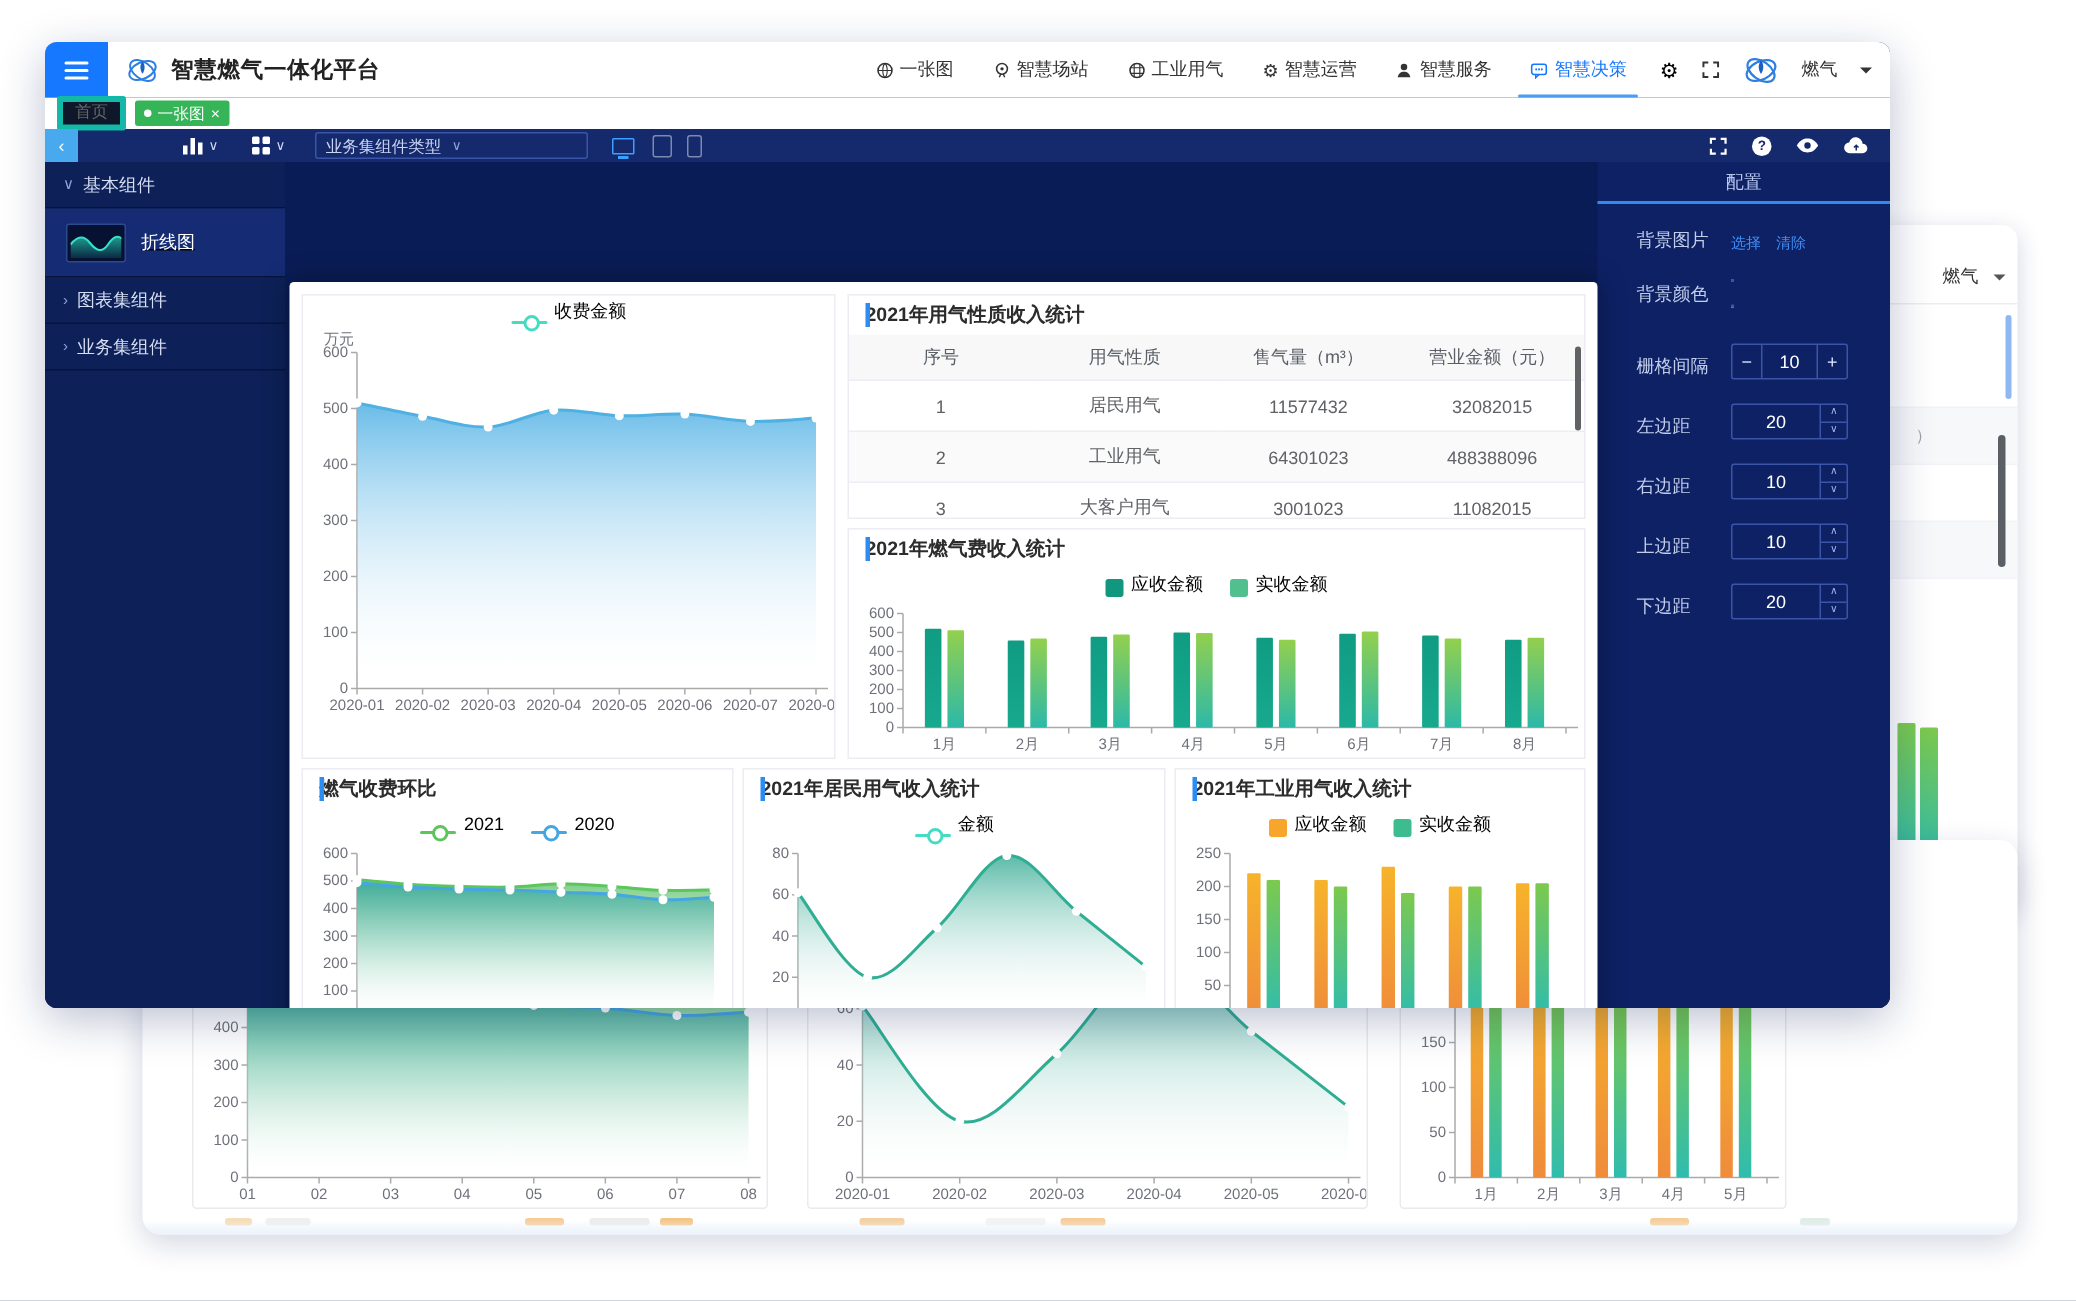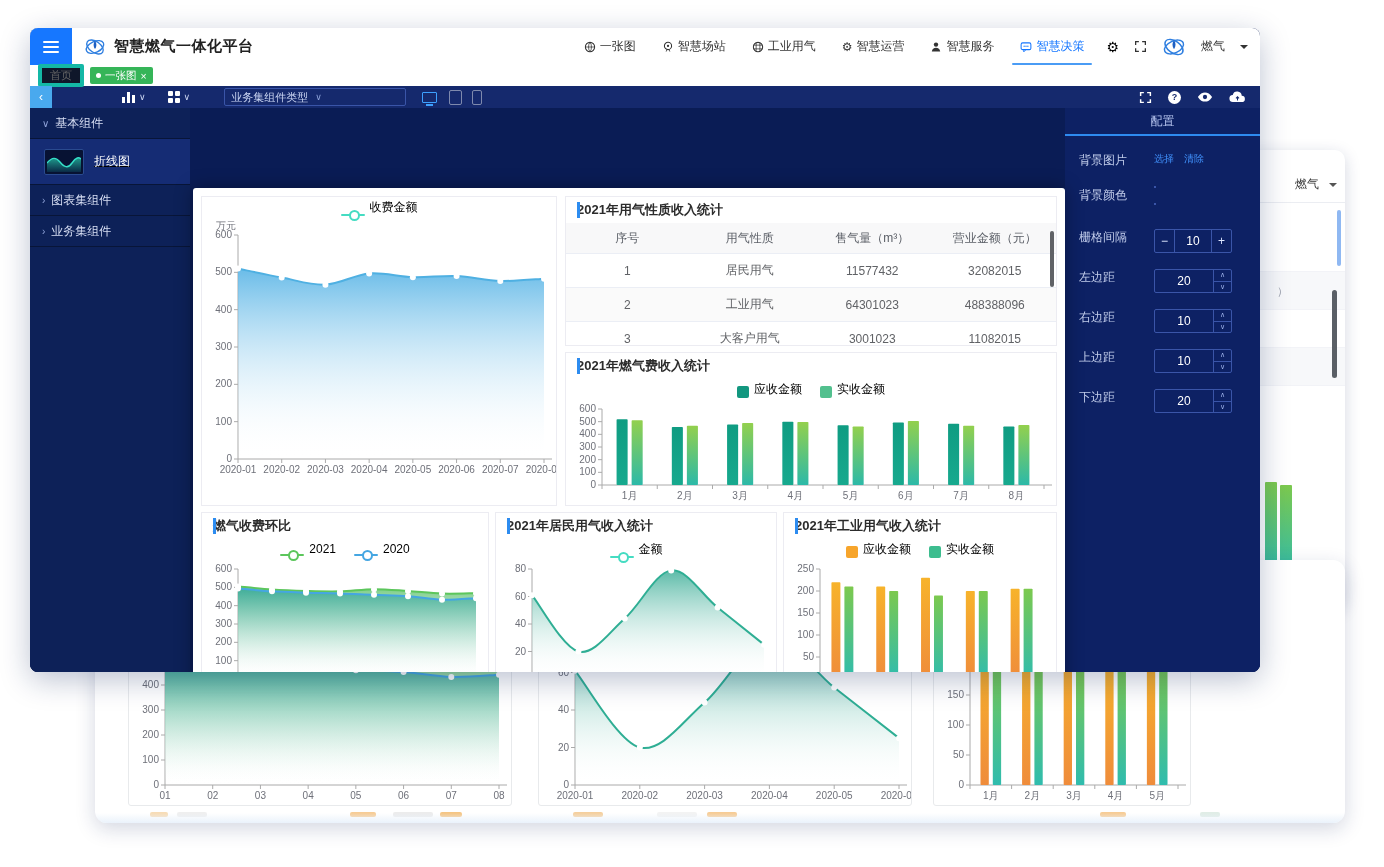--- a/index.html
+++ b/index.html
@@ -41,39 +41,39 @@
   .tag-active{font-size:10.5px;color:#fff;background:#35b558;border-radius:2px;padding:0 6px;height:17px;display:flex;align-items:center;gap:4px;cursor:pointer;}
   .tag-active .dot{width:5px;height:5px;border-radius:50%;background:#fff;display:inline-block;}
   .toolbar{height:22px;background:#15296d;display:flex;align-items:center;color:#fff;}
   .tb-back{width:22px;height:22px;background:#49a9ee;color:#fff;display:flex;align-items:center;justify-content:center;font-size:12px;cursor:pointer;flex:none;}
   .i-bars{display:inline-flex;align-items:flex-end;gap:2px;height:11px;margin-left:70px;cursor:pointer;}
   .i-bars i{display:block;width:3px;background:#fff;}
   .i-bars i:nth-child(1){height:6px}.i-bars i:nth-child(2){height:11px}.i-bars i:nth-child(3){height:8px}
   .i-grid{display:inline-grid;grid-template-columns:5px 5px;gap:2px;margin-left:22px;cursor:pointer;}
   .i-grid i{display:block;width:5px;height:5px;background:#fff;border-radius:1px;}
   .tb-caret{font-size:9px;color:#cfd9f5;margin-left:4px;}
-  .tb-select{margin-left:34px;width:168px;height:16px;border:1px solid #3a55a8;border-radius:2px;display:flex;align-items:center;font-size:11px;color:#c9d4f2;padding:0 6px;cursor:pointer;}
+  .tb-select{margin-left:20px;width:168px;height:16px;border:1px solid #3a55a8;border-radius:2px;display:flex;align-items:center;font-size:11px;color:#c9d4f2;padding:0 6px;cursor:pointer;}
   .tb-select span{flex:1;}
   .i-monitor{width:13px;height:9px;border:1.5px solid #3da0ff;border-radius:1px;position:relative;margin-left:16px;cursor:pointer;}
   .i-monitor:after{content:"";position:absolute;left:3px;right:3px;bottom:-4px;height:2px;background:#3da0ff;}
   .i-tablet{width:11px;height:13px;border:1.5px solid #7e89ad;border-radius:2px;margin-left:12px;cursor:pointer;}
   .i-phone{width:8px;height:13px;border:1.5px solid #7e89ad;border-radius:2px;margin-left:10px;cursor:pointer;}
   .tb-right{margin-left:auto;display:flex;align-items:center;gap:16px;margin-right:14px;}
   .i-help{width:13px;height:13px;border-radius:50%;background:#fff;color:#15296d;font-size:9px;font-weight:bold;display:flex;align-items:center;justify-content:center;cursor:pointer;}
   .content{position:absolute;left:0;right:0;top:80px;bottom:0;background:#0a1c55;}
   
   .sidebar{position:absolute;left:0;top:0;bottom:0;width:160px;background:#0d2158;}
   .sb-row{height:30px;display:flex;align-items:center;padding-left:12px;font-size:12px;color:#d6ddf2;border-bottom:1px solid #081538;cursor:pointer;gap:6px;}
   .sb-comp{height:45px;display:flex;align-items:center;background:#152c74;border-bottom:1px solid #081538;padding-left:14px;gap:10px;cursor:pointer;text-decoration:underline;}
   .sb-thumb{width:38px;height:24px;background:#071233;border:1px solid #2a4a8f;border-radius:2px;display:flex;align-items:center;justify-content:center;}
   .sb-comp-label{font-size:12px;color:#fff;}
   
   .config{position:absolute;right:0;top:0;bottom:0;width:195px;background:#0d2164;}
   .cfg-title{height:26px;line-height:26px;text-align:center;font-size:12px;color:#b9c7f0;border-bottom:2px solid #2e8bf0;}
-  .cfg-row{display:flex;align-items:flex-start;margin:16px 14px 0 14px;}
+  .cfg-row{display:flex;align-items:flex-end;margin:16px 14px 0 26px;}
   .cfg-label{flex:1;font-size:12px;color:#c2cdeb;}
   .cfg-links{width:92px;display:flex;gap:10px;}
   .cfg-link{font-size:10px;color:#3f8ef7;cursor:pointer;}
   .swatch-wrap{width:92px;}
   .swatch{width:24px;height:22px;background:#fff;border:1px solid #3a55a8;outline:2px solid #0d2164;outline-offset:-4px;cursor:pointer;}
   .stepper{width:92px;}
   .stepper .box{width:76px;height:22px;border:1px solid #3a55a8;border-radius:2px;display:flex;align-items:center;}
   .stepper .btn{width:19px;text-align:center;color:#dfe8ff;font-size:12px;cursor:pointer;}
   .stepper .val{flex:1;text-align:center;color:#fff;font-size:12px;border-left:1px solid #3a55a8;border-right:1px solid #3a55a8;height:100%;line-height:22px;}
   .spin{width:92px;}

